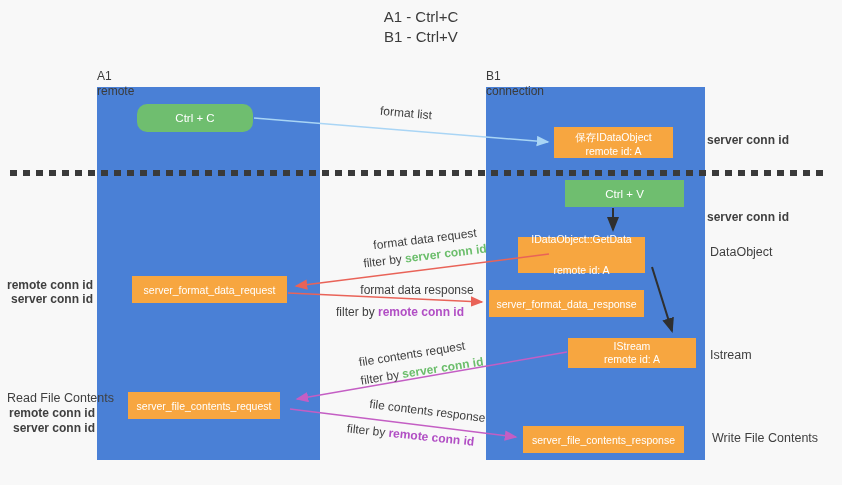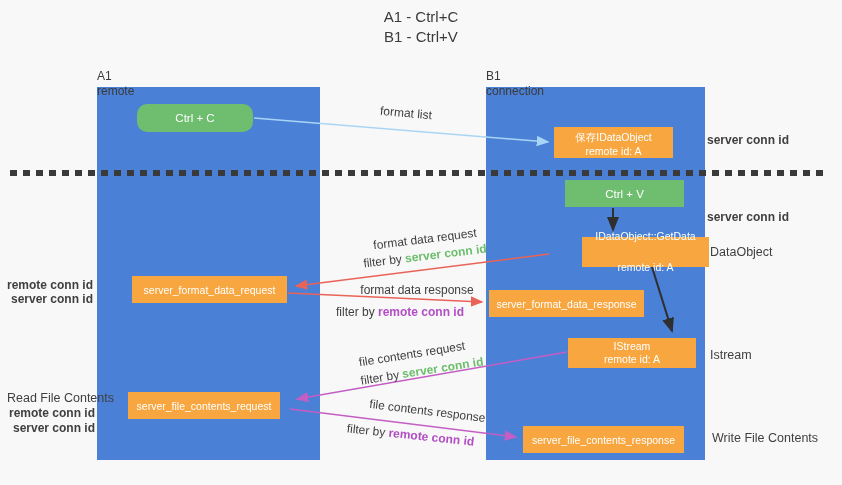--- a/index.html
+++ b/index.html
@@ -23,21 +23,21 @@
 
   .node { position:absolute; display:flex; align-items:center; justify-content:center;
           color:#ffffff; text-align:center; z-index:2; font-size:11px; }
   .node.two { flex-direction:column; line-height:13.5px; font-size:10.5px; }
   .green  { background:#6FBE6F; }
   .orange { background:#F7A640; }
 
   .n-ctrl-c   { left:137px; top:104px; width:116px; height:28px; font-size:11.5px;border-radius:10px; }
   .n-save     { left:554px; top:127px; width:119px; height:31px;justify-content:flex-end; }
   .n-ctrl-v   { left:553px; top:180px; width:119px; height:27px; font-size:11.5px;margin-left:12px; }
-  .n-getdata  { left:582px; top:237px; width:127px; height:30px;gap:17px; }
+  .n-getdata  { left:518px; top:237px; width:127px; height:36px;gap:17px; }
   .n-freq     { left:132px; top:276px; width:155px; height:27px; font-size:10.5px; }
   .n-fresp    { left:489px; top:290px; width:155px; height:27px; font-size:10.5px;text-align:right; }
   .n-istream  { left:568px; top:338px; width:128px; height:30px; }
   .n-filereq  { left:128px; top:392px; width:152px; height:27px; font-size:10.5px; }
   .n-fileresp { left:523px; top:426px; width:161px; height:27px; font-size:10.5px; }
 
   svg.arrows { position:absolute; left:0; top:0; z-index:3; pointer-events:none; }
 
   .flow-label { position:absolute; font-size:12px; color:#3f3f3f; white-space:nowrap;
                 text-align:center; z-index:5; }

